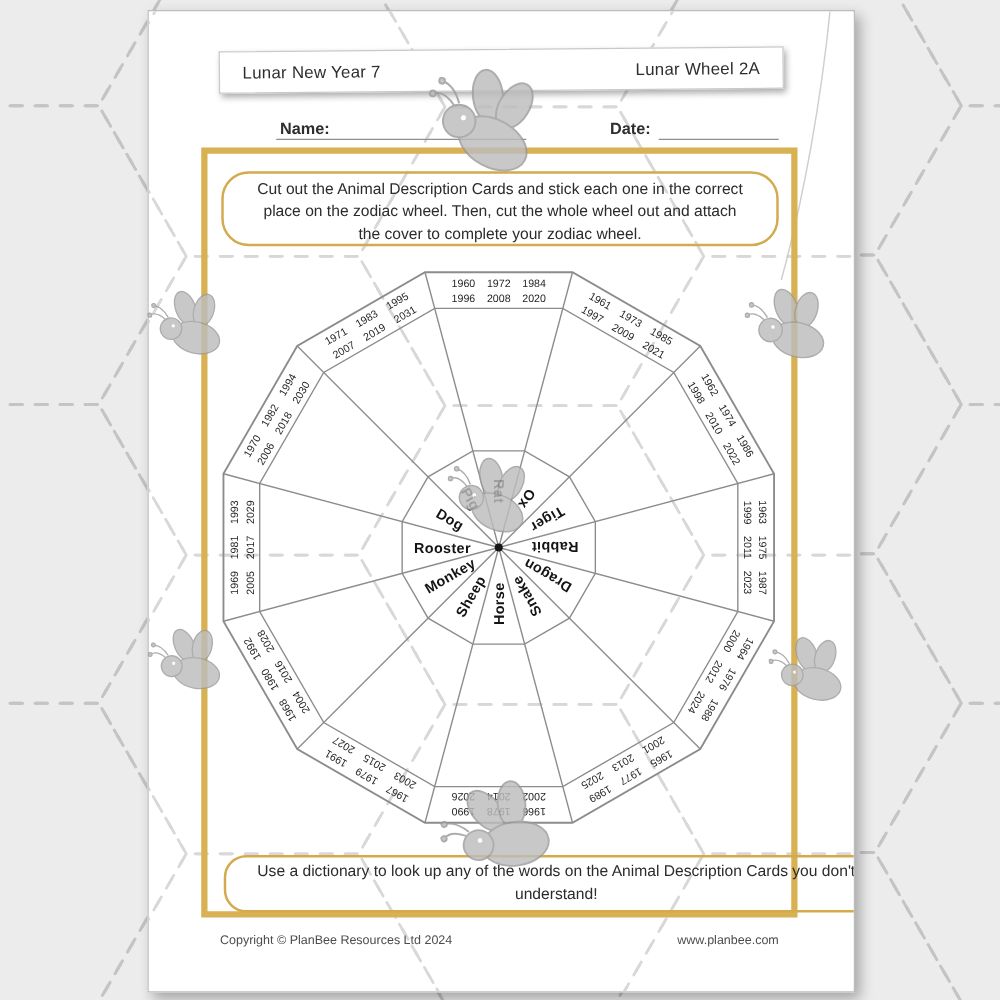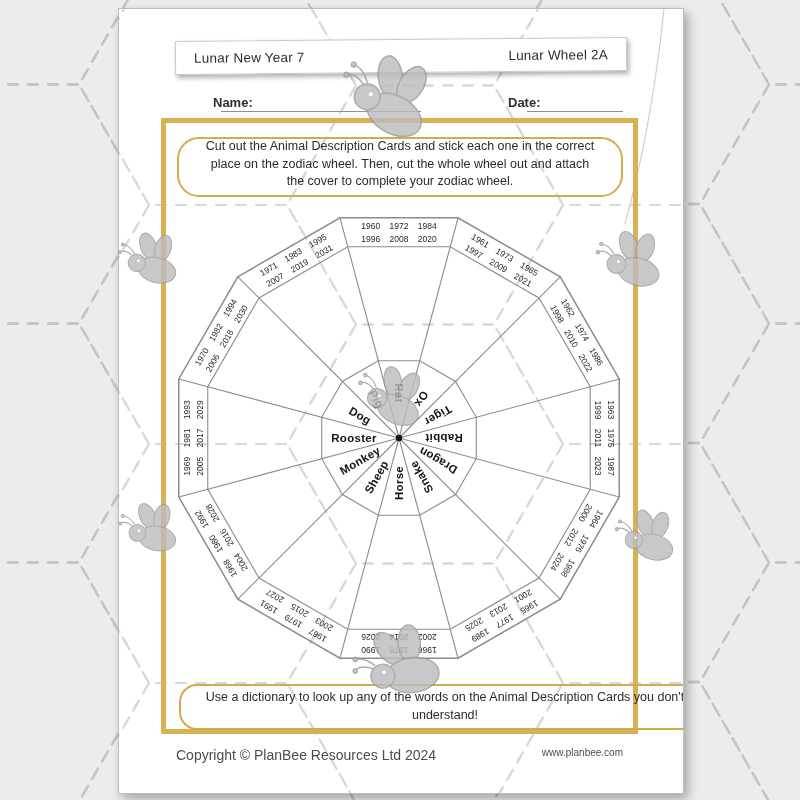--- a/index.html
+++ b/index.html
@@ -17,31 +17,31 @@
         display:flex;align-items:center;justify-content:space-between;
         padding:0 18px;box-sizing:border-box;}
   .header-box span{font-size:13.5px;color:#2e2e2e;letter-spacing:.2px;}
   .fields{position:absolute;left:0;top:86px;width:100%;height:22px;z-index:2;}
   .field-label{position:absolute;font-size:13px;font-weight:bold;color:#2e2e2e;}
   .write-line{position:absolute;border-bottom:1.4px solid #8f8f8f;height:16px;}
   .gold-frame{position:absolute;left:42px;top:109px;width:467px;height:606px;
         border:5px solid #d8b152;z-index:1;}
   .instr-box{position:absolute;left:58px;top:128px;width:446px;height:60px;
         border:2px solid #d3ab4e;border-radius:22px;z-index:2;
-        display:flex;align-items:flex-end;justify-content:center;
+        display:flex;align-items:flex-start;justify-content:center;
         padding:4px 26px;box-sizing:border-box;}
   .instr-box p, .tip-box p{margin:0;text-align:center;font-size:12.5px;
         line-height:1.42;color:#2b2b2b;}
   .tip-box{position:absolute;left:60px;top:675px;width:532px;height:46px;
         border:2px solid #d3ab4e;border-radius:18px;z-index:2;
         display:flex;align-items:center;justify-content:flex-end;
         padding:2px 20px;box-sizing:border-box;}
   .wheel-svg{position:absolute;left:45px;top:194px;z-index:1;}
   .footer{position:absolute;left:0;top:738px;width:100%;z-index:2;}
-  .footer .copy{position:absolute;left:57px;font-size:14px;color:#4c4c4c;}
+  .footer .copy{position:absolute;left:57px;font-size:10px;color:#4c4c4c;}
   .footer .site{position:absolute;right:60px;font-size:10px;color:#4c4c4c;}
   .bees-overlay{position:absolute;left:0;top:0;z-index:6;pointer-events:none;}
 </style>
 </head>
 <body>
 
 <svg class="hex-outer" id="hexOuter" width="800" height="800">
     <path d="M -59,-154.5 L -128,-35 L -266,-35 L -335,-154.5 L -266,-274 L -128,-274 Z" fill="none" stroke="#c4c4c4" stroke-width="2.4" stroke-dasharray="9 11" stroke-linecap="round"></path>
     <path d="M -59,84.5 L -128,204 L -266,204 L -335,84.5 L -266,-35 L -128,-35 Z" fill="none" stroke="#c4c4c4" stroke-width="2.4" stroke-dasharray="9 11" stroke-linecap="round"></path>
     <path d="M -59,323.5 L -128,443 L -266,443 L -335,323.5 L -266,204 L -128,204 Z" fill="none" stroke="#c4c4c4" stroke-width="2.4" stroke-dasharray="9 11" stroke-linecap="round"></path>
@@ -140,23 +140,23 @@
         <path d="M 858,1152 L 789,1271.5 L 651,1271.5 L 582,1152 L 651,1032.5 L 789,1032.5 Z" fill="none" stroke="#d8d8d8" stroke-width="2.2" stroke-dasharray="9 11" stroke-linecap="round"></path>
         <path d="M545,0 C538,70 524,150 506,215" fill="none" stroke="#cfcfcf" stroke-width="1.2"></path>
       </svg>
 
     <div class="header-box">
       <span>Lunar New Year 7</span>
       <span>Lunar Wheel 2A</span>
     </div>
 
     <div class="fields">
-      <span class="field-label" style="left:46px;padding-left:48px;">Name:</span>
+      <span class="field-label" style="left:57px;padding-left:48px;">Name:</span>
       <span class="write-line" style="left:102px;width:200px;"></span>
-      <span class="field-label" style="left:389px;text-align:right;">Date:</span>
+      <span class="field-label" style="left:369px;text-align:right;">Date:</span>
       <span class="write-line" style="left:408px;width:96px;"></span>
     </div>
 
     <div class="gold-frame"></div>
 
     <div class="instr-box">
       <p>Cut out the Animal Description Cards and stick each one in the correct place on the zodiac wheel. Then, cut the whole wheel out and attach the cover to complete your zodiac wheel.</p>
     </div>
 
     <svg class="wheel-svg" id="wheel" width="470" height="470">

